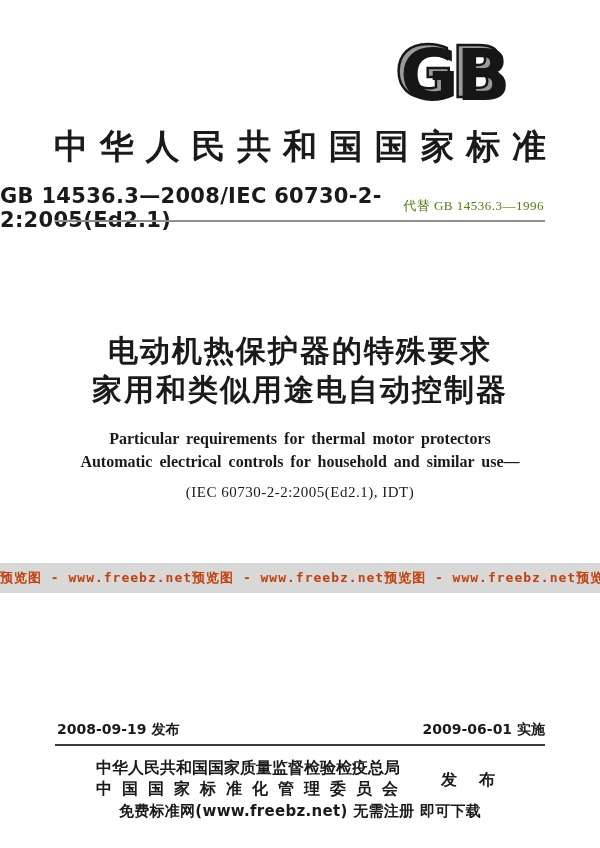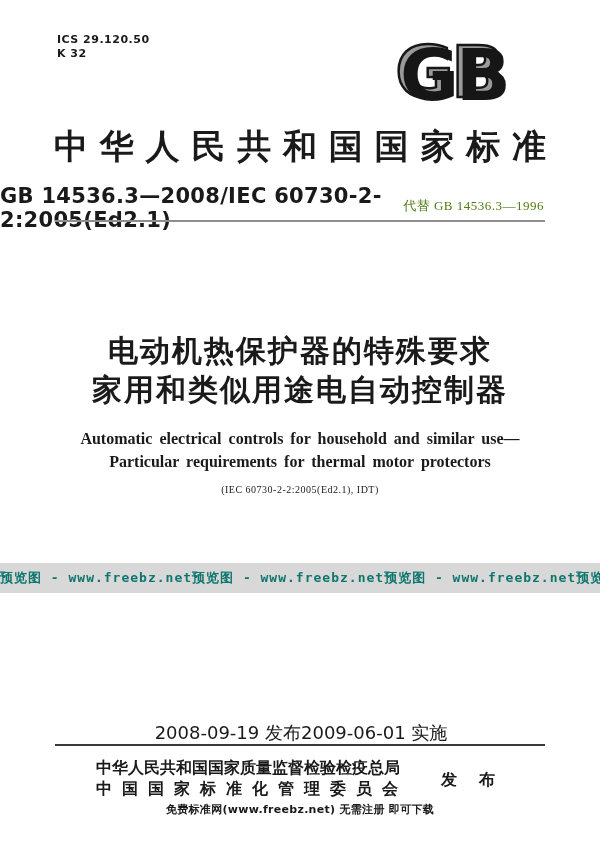--- a/index.html
+++ b/index.html
@@ -48,69 +48,65 @@
     font-size:30px;font-weight:700;line-height:39px;letter-spacing:2px;
   }
   
   .en-title{
     position:absolute;left:0;right:0;top:427px;
     text-align:center;
     font-size:16px;font-weight:bold;line-height:23px;word-spacing:3px;
   }
   .idt-note{
     position:absolute;left:0;right:0;top:484px;
-    text-align:center;font-size:10px;letter-spacing:0.5px;
+    text-align:center;font-size:15px;letter-spacing:0.5px;
   }
   
   .watermark-band{
     position:absolute;left:0;right:0;top:563px;height:30px;
     background:#d8d8d8;
     display:flex;justify-content:space-evenly;align-items:center;
     white-space:nowrap;overflow:hidden;
   }
   .watermark-band span{
-    color:#0f766e;
+    color:#c2410c;
     font-family:"DejaVu Sans Mono","Liberation Mono",monospace;
     font-size:13px;font-weight:bold;letter-spacing:1px;
   }
   
   .dates-row{
     position:absolute;left:57px;right:55px;top:721px;
-    display:flex;justify-content:center;
+    display:flex;justify-content:space-between;
     font-family:"DejaVu Sans",sans-serif;
-    font-size:18px;font-weight:normal;
+    font-size:14px;font-weight:bold;
   }
   
   .issuer-row{
     position:absolute;left:0;right:0;top:757px;
     display:flex;justify-content:center;align-items:center;gap:29px;
   }
   .issuer-col{line-height:21px;font-size:16px;font-weight:bold;}
   .issuer-line2{width:302px;}
   .publish-label{
     font-size:16px;font-weight:bold;letter-spacing:9px;
     padding-top:5px;white-space:nowrap;margin-left:12px;
   }
   
   .footer-note{
     position:absolute;left:0;right:0;top:802px;
     text-align:center;
     font-family:"DejaVu Sans","Liberation Sans",sans-serif;
-    font-size:11px;font-weight:bold;letter-spacing:0.3px;
+    font-size:15px;font-weight:bold;letter-spacing:0.3px;
   }
 </style>
 </head>
 <body>
 
 <div class="page">
 
-  <div class="ics-block">
-    <div>ICS 29.120.50</div>
-    <div>K 32</div>
-  </div>
 
   <svg class="gb-logo" viewBox="0 0 126 72" xmlns="http://www.w3.org/2000/svg" aria-hidden="true">
     <text x="1" y="59" font-family="DejaVu Sans, sans-serif" font-size="72" font-weight="bold" letter-spacing="-3" fill="#9a9a9a" stroke="#161616" stroke-width="2.5">GB</text>
     <text x="6" y="62" font-family="DejaVu Sans, sans-serif" font-size="72" font-weight="bold" letter-spacing="-3" fill="#161616">GB</text>
   </svg>
 
   <div class="std-heading" data-char-justify="">
       <span>中</span>
       <span>华</span>
       <span>人</span>
@@ -128,22 +124,22 @@
   <div class="replaces">代替 GB 14536.3—1996</div>
 
   <div class="rule rule1"></div>
 
   <div class="cn-title">
     <div>电动机热保护器的特殊要求</div>
     <div>家用和类似用途电自动控制器</div>
   </div>
 
   <div class="en-title">
+    <div>Particular requirements for thermal motor protectors</div>
     <div>Automatic electrical controls for household and similar use—</div>
-    <div>Particular requirements for thermal motor protectors</div>
   </div>
 
   <div class="idt-note">(IEC 60730-2-2:2005(Ed2.1), IDT)</div>
 
   <div class="watermark-band">
     <span>预览图 - www.freebz.net</span>
     <span>预览图 - www.freebz.net</span>
     <span>预览图 - www.freebz.net</span>
     <span>预览图 - www.freebz.net</span>
   </div>

